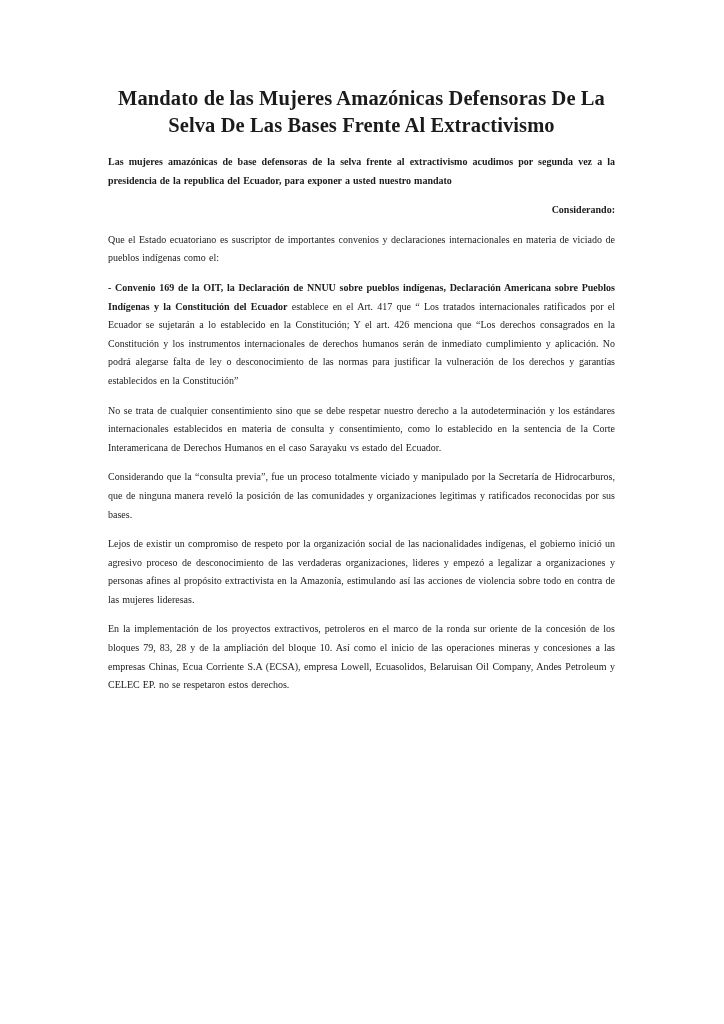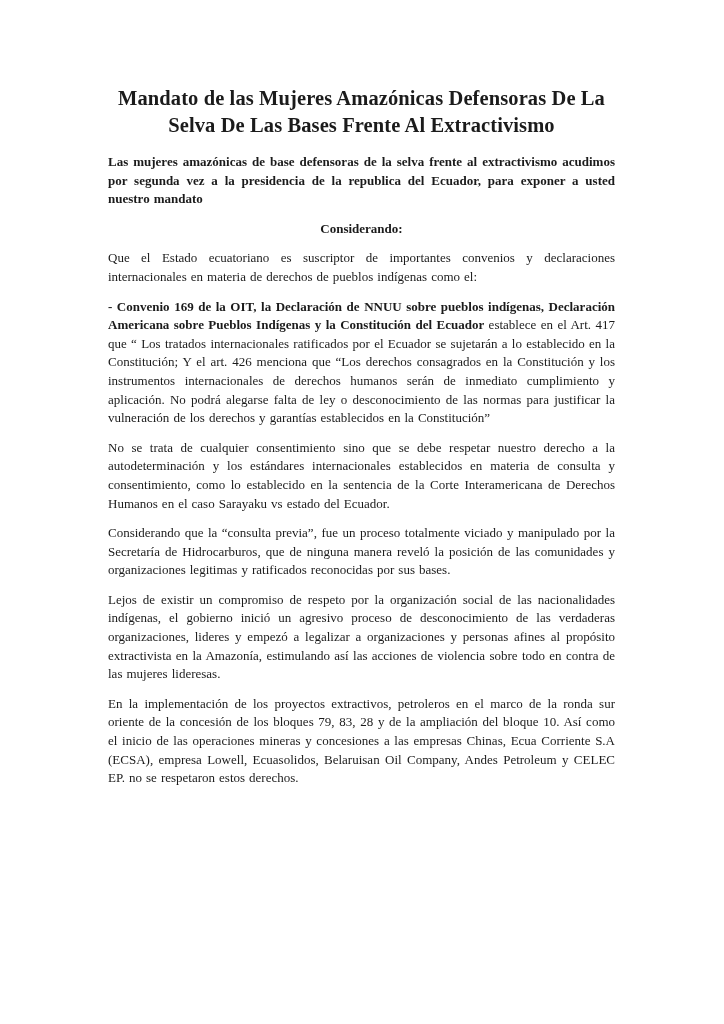--- a/index.html
+++ b/index.html
@@ -25,45 +25,45 @@
   .doc-title {
     margin: 0 0 14px 0;
     font-size: 20.5px;
     line-height: 27px;
     font-weight: 700;
     text-align: center;
     letter-spacing: 0.1px;
   }
   .para {
     margin: 0 0 11px 0;
-    font-size: 13px;
+    font-size: 10px;
     line-height: 18.6px;
     text-align: justify;
     word-spacing: 0.06em;
   }
   .bold {
     font-weight: 700;
   }
   .heading {
-    text-align: center;
+    text-align: right;
   }
 </style>
 </head>
 <body>
 
 <div class="page">
   <div class="content">
 
     <h1 class="doc-title">Mandato de las Mujeres Amazónicas Defensoras De La Selva De Las Bases Frente Al Extractivismo</h1>
 
     <p class="para bold">Las mujeres amazónicas de base defensoras de la selva frente al extractivismo acudimos por segunda vez a la presidencia de la republica del Ecuador, para exponer a usted nuestro mandato</p>
 
     <p class="para bold heading">Considerando:</p>
 
-    <p class="para">Que el Estado ecuatoriano  es suscriptor de importantes convenios y declaraciones internacionales  en materia de derechos de pueblos indígenas como el:</p>
+    <p class="para">Que el Estado ecuatoriano  es suscriptor de importantes convenios y declaraciones internacionales  en materia de viciado de pueblos indígenas como el:</p>
 
     <p class="para"><span class="bold">- Convenio 169 de la OIT, la Declaración de NNUU sobre pueblos indígenas, Declaración Americana sobre Pueblos Indígenas y  la Constitución del Ecuador</span><span> establece en el Art.  417 que “ Los tratados internacionales ratificados por el Ecuador se sujetarán a lo establecido en la Constitución; Y el art. 426 menciona que “Los derechos consagrados en la Constitución y los instrumentos internacionales de derechos humanos serán de inmediato cumplimiento y aplicación. No podrá alegarse falta de ley o desconocimiento de las normas para justificar la vulneración de los derechos y garantías establecidos en la Constitución”</span></p>
 
     <p class="para">No se trata de cualquier consentimiento sino que se debe respetar nuestro derecho a la autodeterminación y los estándares internacionales establecidos en materia de consulta y consentimiento, como lo establecido en la sentencia de la Corte Interamericana de Derechos Humanos  en el caso Sarayaku vs  estado del Ecuador.</p>
 
     <p class="para">Considerando que la “consulta previa”, fue un proceso totalmente viciado y manipulado por la Secretaría de Hidrocarburos, que de ninguna manera reveló la posición de las comunidades y organizaciones legitimas y ratificados reconocidas por sus bases.</p>
 
     <p class="para">Lejos de existir un compromiso de respeto por la organización social de las nacionalidades indígenas, el gobierno inició un agresivo proceso de desconocimiento de las verdaderas organizaciones, lideres y empezó a legalizar a organizaciones y personas afines al propósito extractivista en la Amazonía, estimulando así las acciones de violencia sobre todo en contra de las mujeres lideresas.</p>
 
     <p class="para">En la implementación de los proyectos extractivos, petroleros en el marco de la ronda sur oriente de la concesión de los bloques 79, 83, 28 y de la ampliación del bloque 10. Así como el inicio de las operaciones mineras y concesiones a las empresas Chinas, Ecua Corriente S.A (ECSA), empresa Lowell, Ecuasolidos, Belaruisan Oil Company, Andes Petroleum y CELEC EP. no se respetaron estos derechos.</p>

